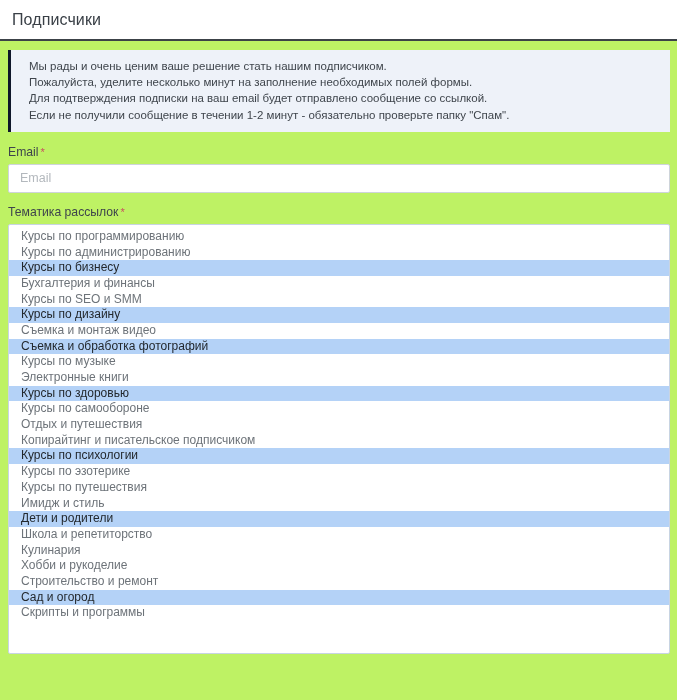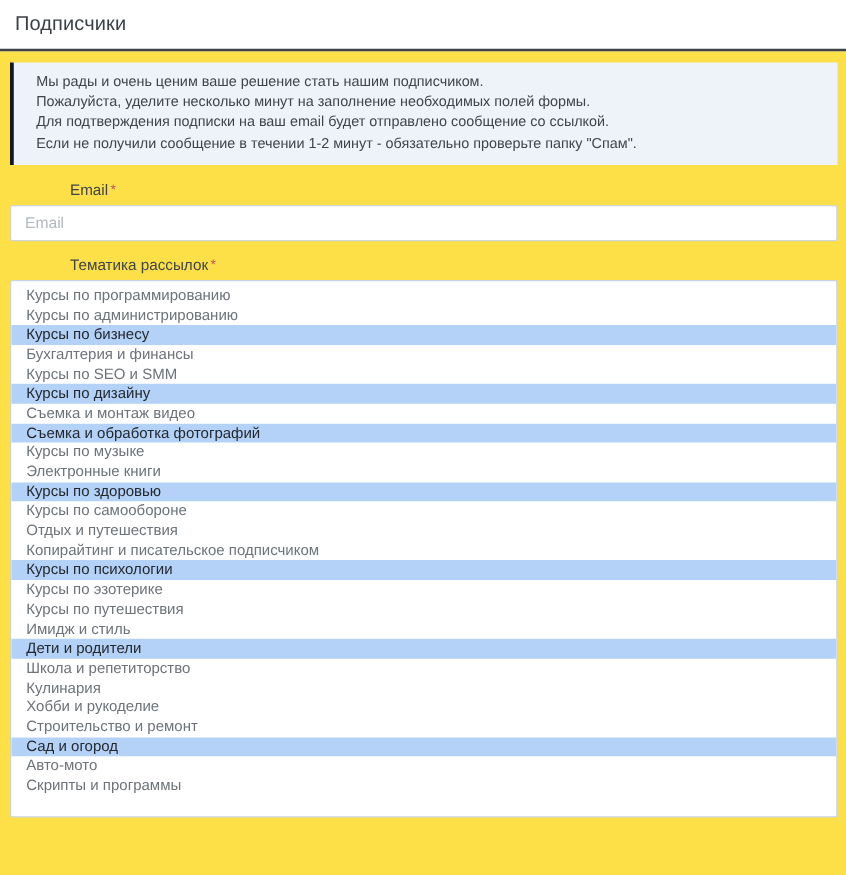--- a/index.html
+++ b/index.html
@@ -14,21 +14,21 @@
     background: #ffffff;
     font-family: "Liberation Sans", "DejaVu Sans", sans-serif;
     -webkit-font-smoothing: antialiased;
   }
 
   .page {
     position: relative;
     width: 677px;
     height: 700px;
     box-sizing: border-box;
-    background: #fde047;
+    background: #bef264;
   }
 
   
   .page-header {
     height: 41px;
     box-sizing: border-box;
     display: flex;
     align-items: center;
     padding: 0 0 0 12px;
     border-bottom: 2px solid #3c4248;
@@ -62,21 +62,20 @@
     padding: 0 7px 0 8px;
   }
   .field {
     margin-top: 13px;
   }
   .field-label {
     font-size: 12.2px;
     color: #3f454c;
     margin-bottom: 5px;
     line-height: 14px;
-    margin-left: 48px;
   }
   .req-star {
     color: #c9515f;
     font-size: 11px;
     margin-left: 2px;
     vertical-align: top;
   }
   .text-input {
     display: block;
     width: 100%;
@@ -174,19 +173,18 @@
           <div class="list-option selected">Курсы по психологии</div>
           <div class="list-option">Курсы по эзотерике</div>
           <div class="list-option">Курсы по путешествия</div>
           <div class="list-option">Имидж и стиль</div>
           <div class="list-option selected">Дети и родители</div>
           <div class="list-option">Школа и репетиторство</div>
           <div class="list-option">Кулинария</div>
           <div class="list-option">Хобби и рукоделие</div>
           <div class="list-option">Строительство и ремонт</div>
           <div class="list-option selected">Сад и огород</div>
-          <div class="list-option">Авто-мото</div>
           <div class="list-option">Скрипты и программы</div>
         </div>
     </div>
 
   </div>
 </div>
 
 </body></html>

